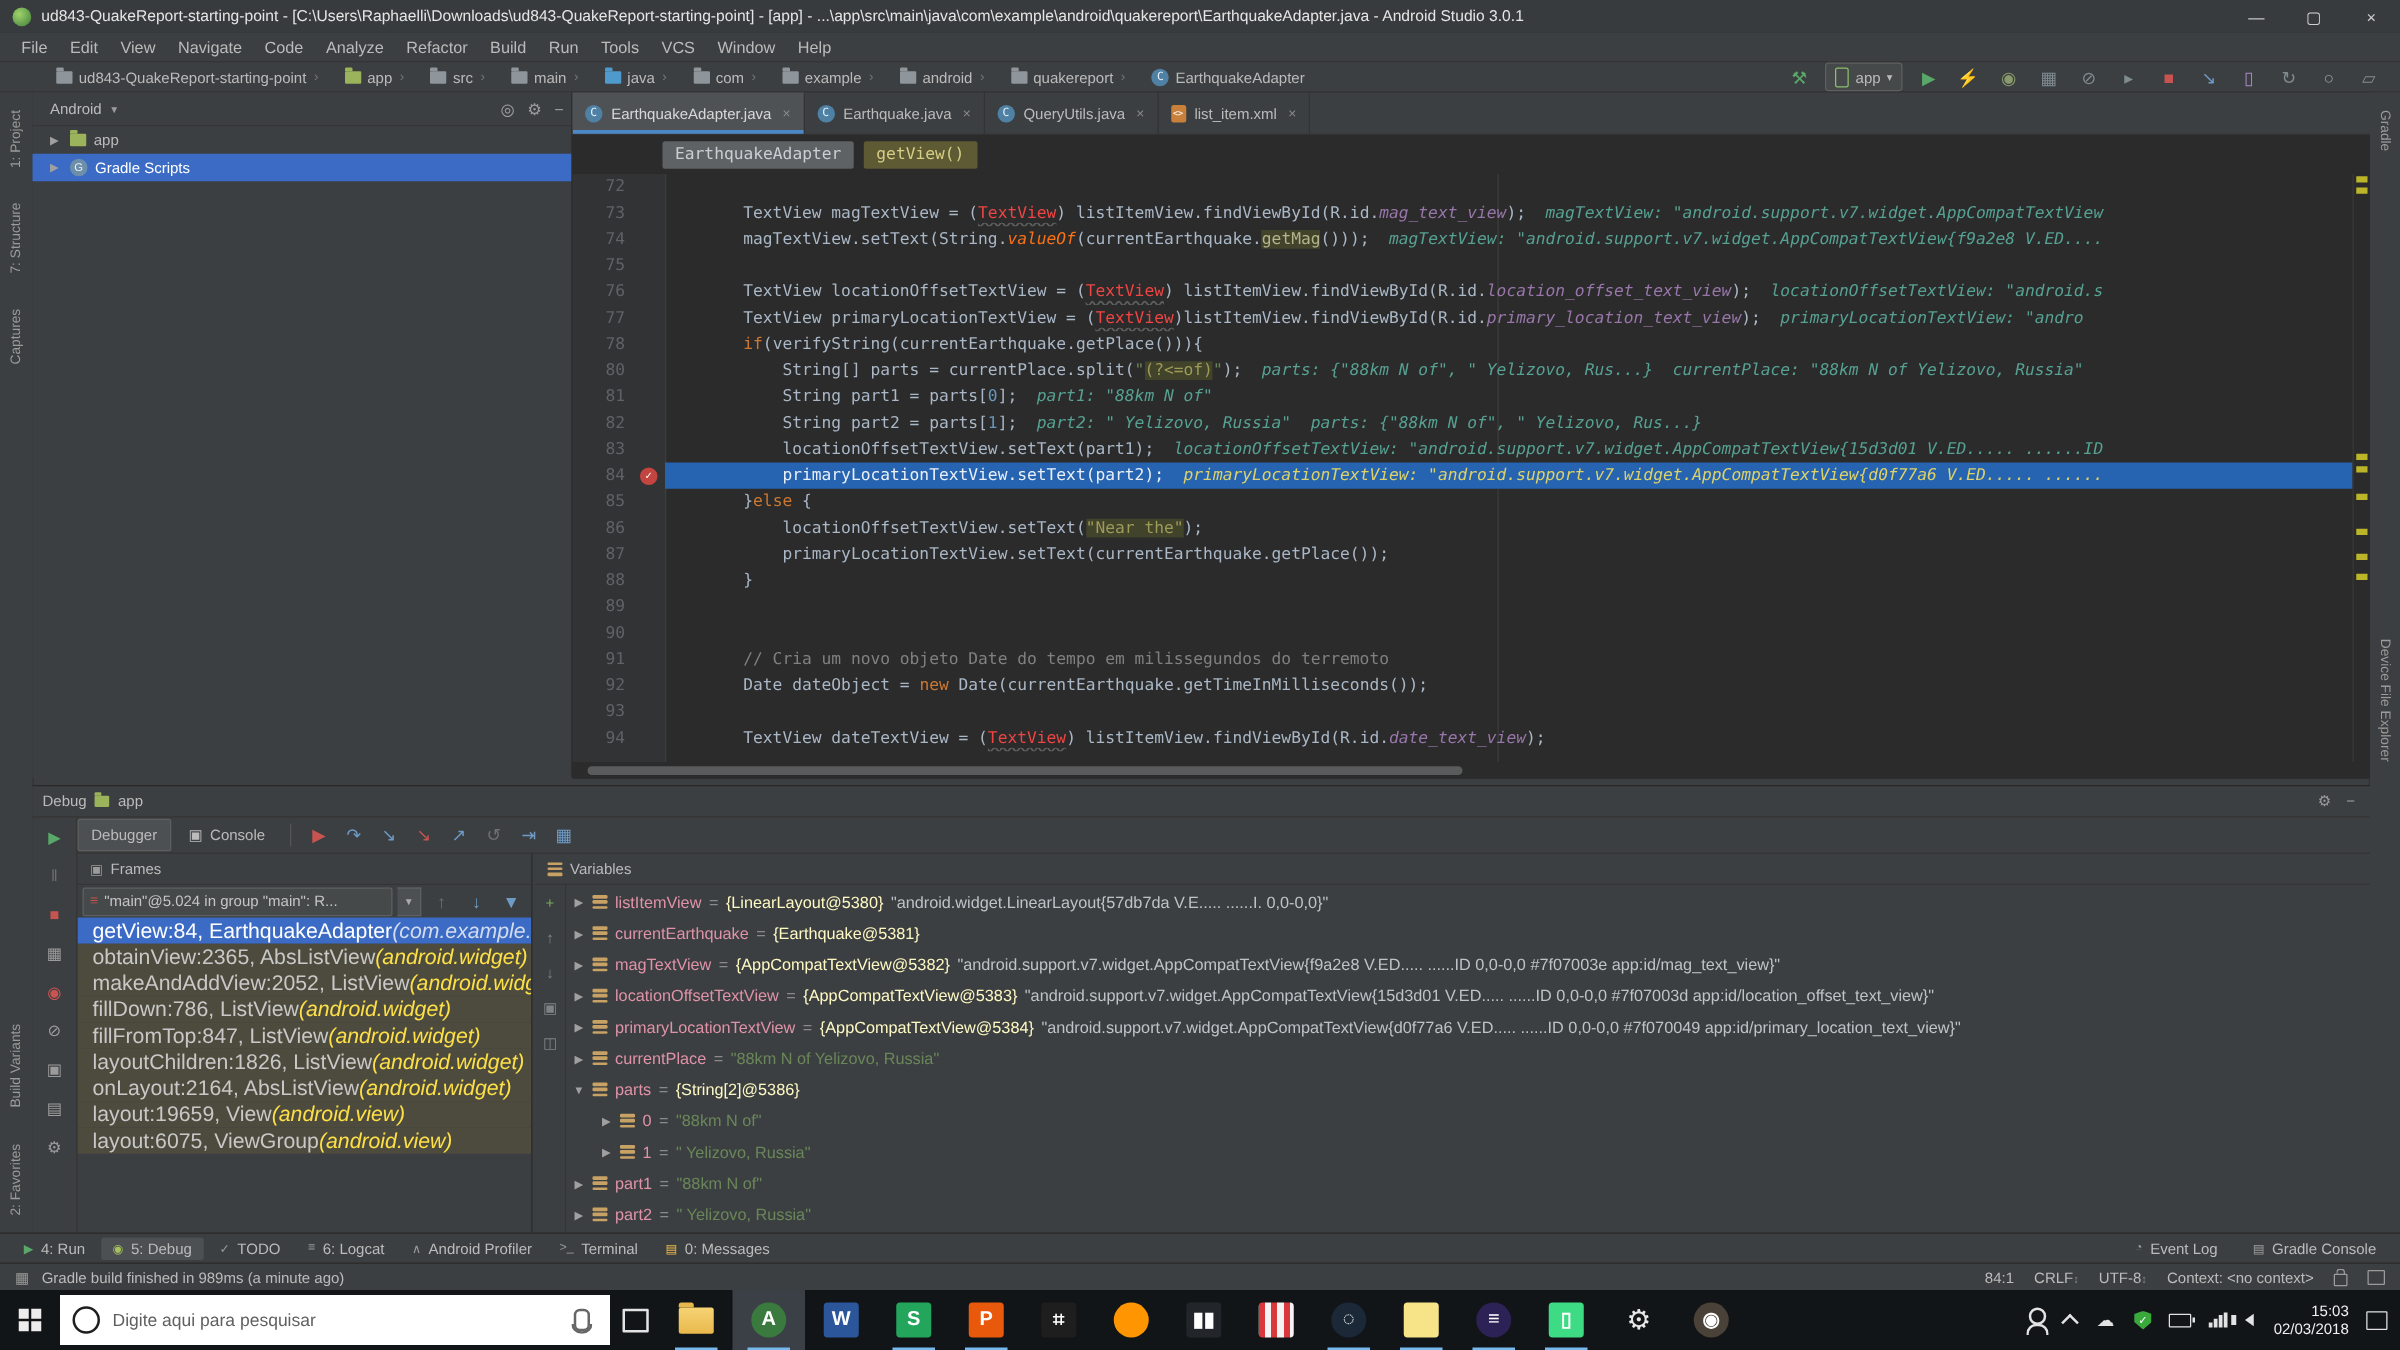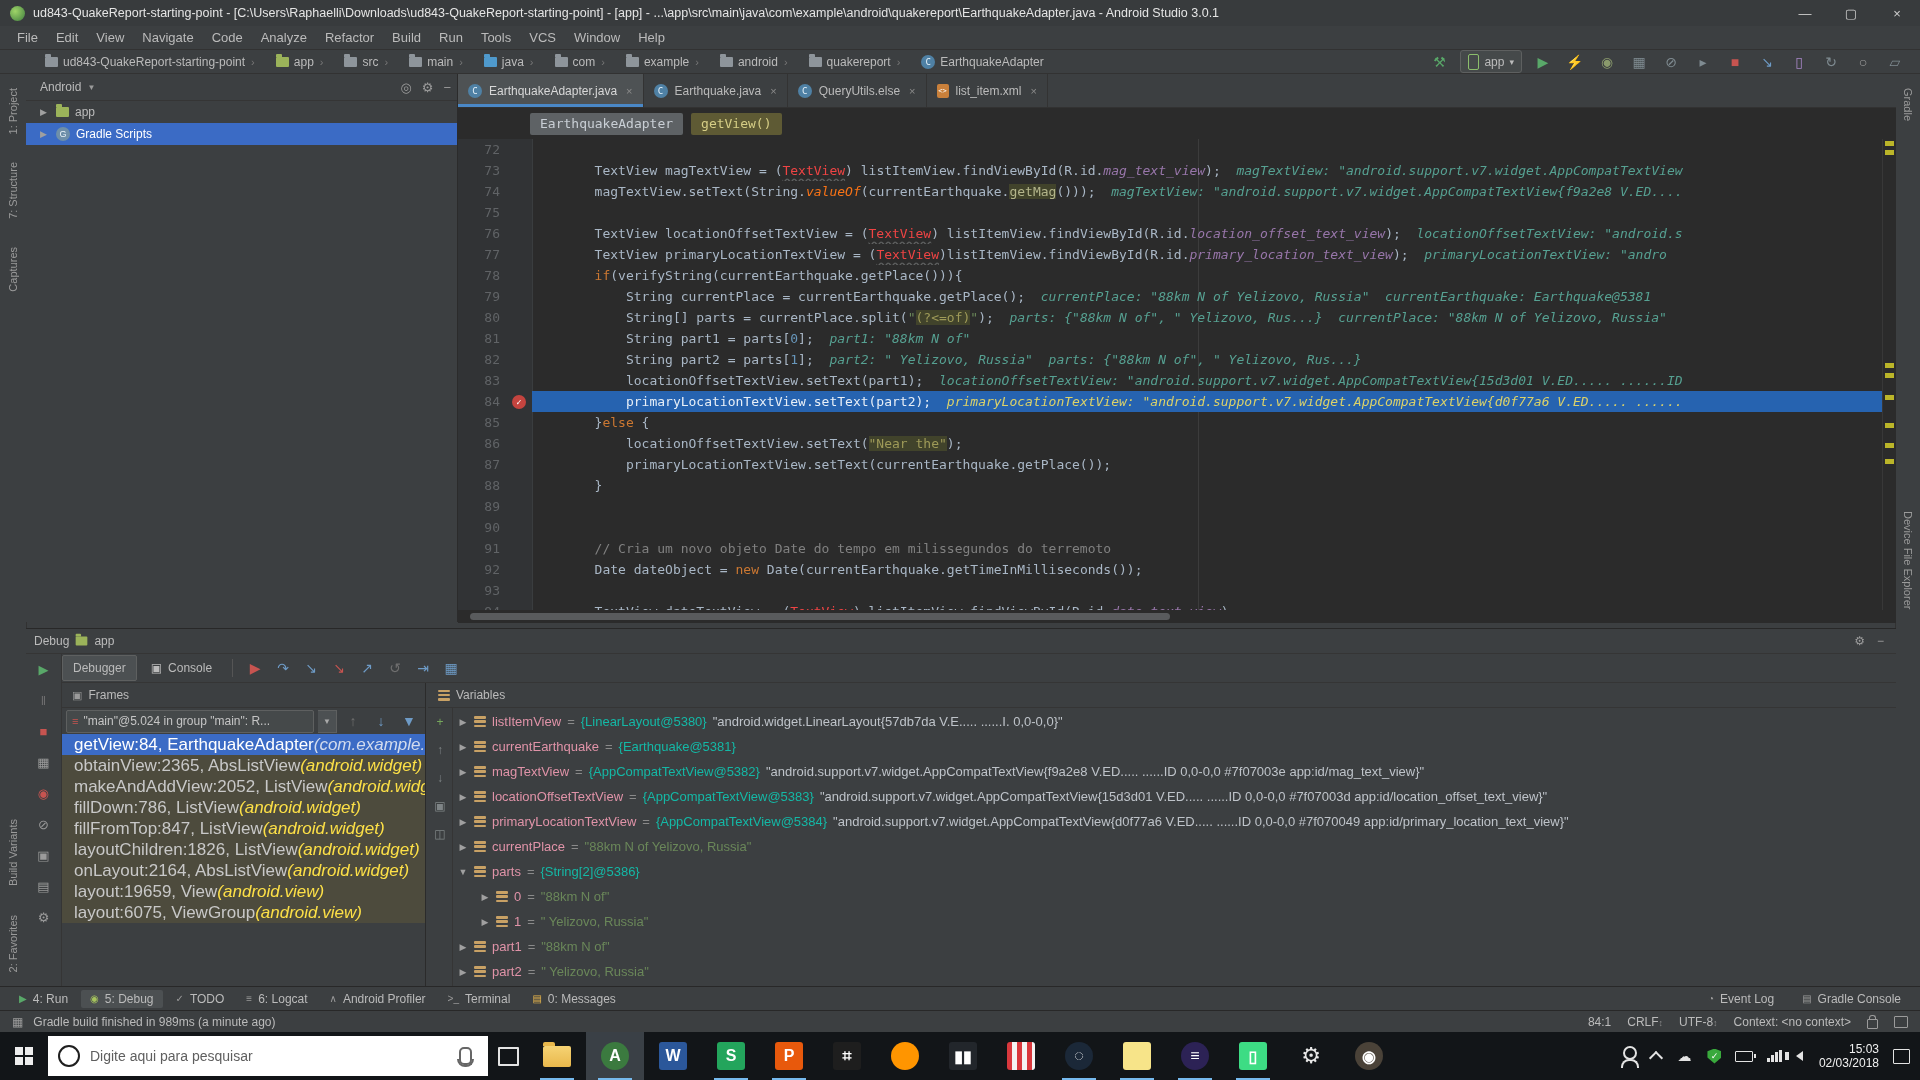--- a/index.html
+++ b/index.html
@@ -109,21 +109,21 @@
   #variables-panel{position:absolute;left:402px;top:54px;right:0;bottom:0;overflow:hidden;}
   #vars-toolbar{position:absolute;left:0;top:24px;bottom:0;width:24px;border-right:1px solid #353535;
     display:flex;flex-direction:column;align-items:center;padding-top:8px;gap:14px;color:#7E8486;font-size:12px;}
   #vars-rows{position:absolute;left:24px;top:24px;right:0;bottom:0;overflow:hidden;padding-top:2px;}
   .var-row{height:25px;display:flex;align-items:center;gap:6px;font-size:13px;white-space:nowrap;overflow:hidden;}
   .var-arrow{font-size:9px;color:#A0A0A0;width:10px;text-align:center;flex:none;}
   .var-ico{width:12px;height:11px;flex:none;display:flex;flex-direction:column;justify-content:space-between;}
   .var-ico i{height:2.5px;background:#C8A165;border-radius:1px;}
   .var-name{color:#E093A8;}
   .var-eq{color:#8A8A8A;}
-  .var-ref{color:#14b8a6;}
+  .var-ref{color:#fef9c3;}
   .var-desc{color:#BEC3C9;}
   .var-str{color:#6A8759;}
   
   #toolwindow-bar{position:absolute;left:0;top:986px;width:1920px;height:24px;background:#3C3F41;
     border-top:1px solid #282828;display:flex;align-items:center;box-sizing:border-box;padding:0 10px;}
   .tw-item{display:flex;align-items:center;gap:6px;padding:2px 9px;color:#BBBBBB;font-size:12px;}
   .tw-item.active{background:#4C5052;border-radius:2px;}
   #tw-right{margin-left:auto;display:flex;gap:10px;}
   
   #statusbar{position:absolute;left:0;top:1010px;width:1920px;height:22px;background:#3C3F41;
@@ -322,21 +322,21 @@
           <span>EarthquakeAdapter.java</span>
           <span class="close">×</span>
         </div>
         <div class="etab">
           <span class="classdot">C</span>
           <span>Earthquake.java</span>
           <span class="close">×</span>
         </div>
         <div class="etab">
           <span class="classdot">C</span>
-          <span>QueryUtils.else</span>
+          <span>QueryUtils.java</span>
           <span class="close">×</span>
         </div>
         <div class="etab">
           <span class="xml-ico">&lt;&gt;</span>
           <span>list_item.xml</span>
           <span class="close">×</span>
         </div>
       </div>
     <div id="chipsrow">
       <span class="chip gray">EarthquakeAdapter</span>
@@ -346,21 +346,20 @@
       <div id="gutter-band"></div>
       <div id="margin-guide"></div>
       <div id="code-lines">
           <div class="code-line"><span class="ln">72</span><span class="lnicon"></span><span class="lncontent"></span></div>
           <div class="code-line"><span class="ln">73</span><span class="lnicon"></span><span class="lncontent"><span class="tk-d">        TextView magTextView = (</span><span class="tk-u">TextView</span><span class="tk-d">) listItemView.findViewById(R.id.</span><span class="tk-f">mag_text_view</span><span class="tk-d">);</span><span class="tk-h">  magTextView: "android.support.v7.widget.AppCompatTextView</span></span></div>
           <div class="code-line"><span class="ln">74</span><span class="lnicon"></span><span class="lncontent"><span class="tk-d">        magTextView.setText(String.</span><span class="tk-i">valueOf</span><span class="tk-d">(currentEarthquake.</span><span class="tk-hld">getMag</span><span class="tk-d">()));</span><span class="tk-h">  magTextView: "android.support.v7.widget.AppCompatTextView{f9a2e8 V.ED....</span></span></div>
           <div class="code-line"><span class="ln">75</span><span class="lnicon"></span><span class="lncontent"></span></div>
           <div class="code-line"><span class="ln">76</span><span class="lnicon"></span><span class="lncontent"><span class="tk-d">        TextView locationOffsetTextView = (</span><span class="tk-u">TextView</span><span class="tk-d">) listItemView.findViewById(R.id.</span><span class="tk-f">location_offset_text_view</span><span class="tk-d">);</span><span class="tk-h">  locationOffsetTextView: "android.s</span></span></div>
           <div class="code-line"><span class="ln">77</span><span class="lnicon"></span><span class="lncontent"><span class="tk-d">        TextView primaryLocationTextView = (</span><span class="tk-u">TextView</span><span class="tk-d">)listItemView.findViewById(R.id.</span><span class="tk-f">primary_location_text_view</span><span class="tk-d">);</span><span class="tk-h">  primaryLocationTextView: "andro</span></span></div>
           <div class="code-line"><span class="ln">78</span><span class="lnicon"></span><span class="lncontent"><span class="tk-k">        if</span><span class="tk-d">(verifyString(currentEarthquake.getPlace())){</span></span></div>
-          <div class="code-line"><span class="ln">79</span><span class="lnicon"></span><span class="lncontent"><span class="tk-d">            String currentPlace = currentEarthquake.getPlace();</span><span class="tk-h">  currentPlace: "88km N of Yelizovo, Russia"  currentEarthquake: Earthquake@5381</span></span></div>
           <div class="code-line"><span class="ln">80</span><span class="lnicon"></span><span class="lncontent"><span class="tk-d">            String[] parts = currentPlace.split(</span><span class="tk-s">"</span><span class="tk-hls">(?&lt;=of)</span><span class="tk-s">"</span><span class="tk-d">);</span><span class="tk-h">  parts: {"88km N of", " Yelizovo, Rus...}  currentPlace: "88km N of Yelizovo, Russia"</span></span></div>
           <div class="code-line"><span class="ln">81</span><span class="lnicon"></span><span class="lncontent"><span class="tk-d">            String part1 = parts[</span><span class="tk-n">0</span><span class="tk-d">];</span><span class="tk-h">  part1: "88km N of"</span></span></div>
           <div class="code-line"><span class="ln">82</span><span class="lnicon"></span><span class="lncontent"><span class="tk-d">            String part2 = parts[</span><span class="tk-n">1</span><span class="tk-d">];</span><span class="tk-h">  part2: " Yelizovo, Russia"  parts: {"88km N of", " Yelizovo, Rus...}</span></span></div>
           <div class="code-line"><span class="ln">83</span><span class="lnicon"></span><span class="lncontent"><span class="tk-d">            locationOffsetTextView.setText(part1);</span><span class="tk-h">  locationOffsetTextView: "android.support.v7.widget.AppCompatTextView{15d3d01 V.ED..... ......ID</span></span></div>
           <div class="code-line cur"><span class="ln">84</span><span class="lnicon"><span class="bpt">✓</span></span><span class="lncontent"><span class="tk-d">            primaryLocationTextView.setText(part2);</span><span class="tk-hy">  primaryLocationTextView: "android.support.v7.widget.AppCompatTextView{d0f77a6 V.ED..... ......</span></span></div>
           <div class="code-line"><span class="ln">85</span><span class="lnicon"></span><span class="lncontent"><span class="tk-d">        }</span><span class="tk-k">else</span><span class="tk-d"> {</span></span></div>
           <div class="code-line"><span class="ln">86</span><span class="lnicon"></span><span class="lncontent"><span class="tk-d">            locationOffsetTextView.setText(</span><span class="tk-hls">"Near the"</span><span class="tk-d">);</span></span></div>
           <div class="code-line"><span class="ln">87</span><span class="lnicon"></span><span class="lncontent"><span class="tk-d">            primaryLocationTextView.setText(currentEarthquake.getPlace());</span></span></div>
           <div class="code-line"><span class="ln">88</span><span class="lnicon"></span><span class="lncontent"><span class="tk-d">        }</span></span></div>
           <div class="code-line"><span class="ln">89</span><span class="lnicon"></span><span class="lncontent"></span></div>

